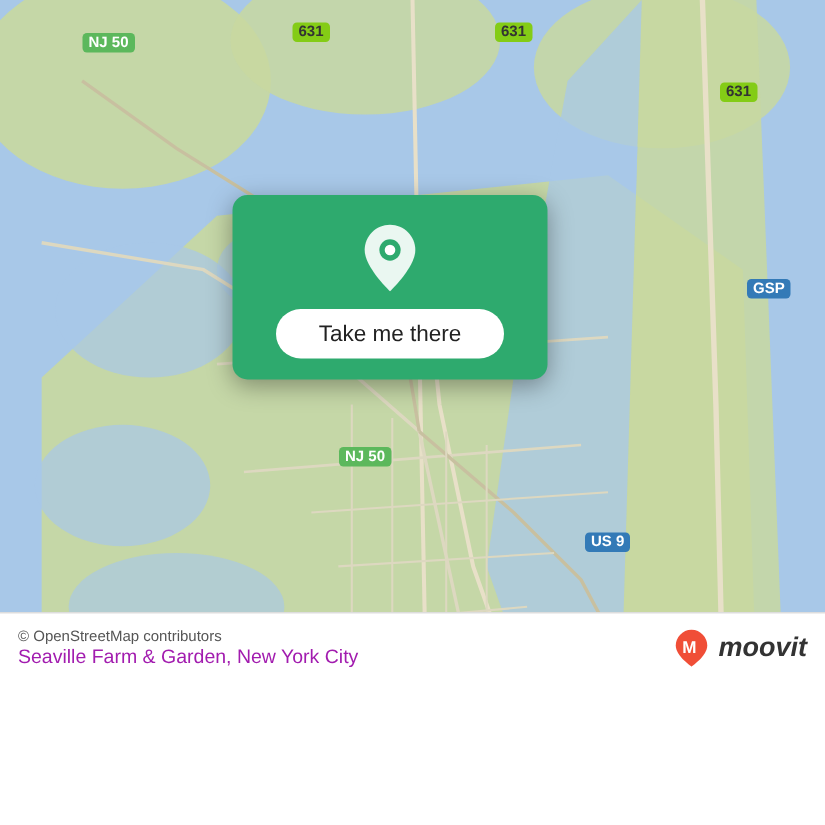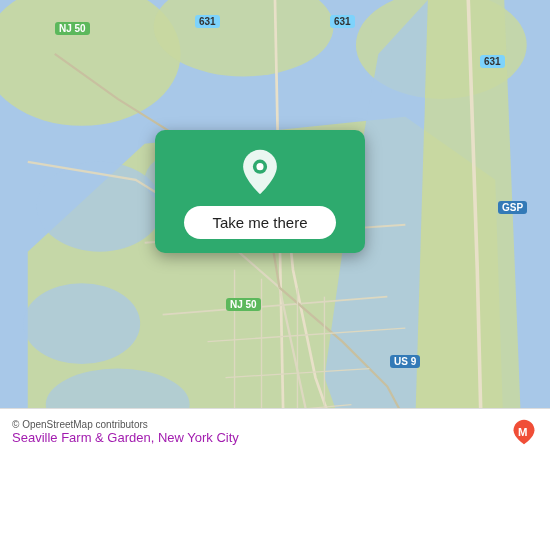--- a/index.html
+++ b/index.html
@@ -117,21 +117,21 @@
     #moovit-text {
       font-size: 18px;
       font-weight: bold;
       color: #333;
       font-style: italic;
     }
 
     
     .road-label {
       position: absolute;
-      background: #7dd3fc;
+      background: #84cc16;
       border-radius: 3px;
       font-size: 10px;
       font-weight: bold;
       padding: 1px 4px;
       color: #333;
       z-index: 5;
     }
     .road-label-green {
       background: #5cb85c;
       color: white;
@@ -188,21 +188,21 @@
     <line x1="230" y1="300" x2="230" y2="505" stroke="#ddd8c0" stroke-width="1.5"></line>
     <line x1="260" y1="310" x2="260" y2="505" stroke="#ddd8c0" stroke-width="1.5"></line>
     <line x1="300" y1="320" x2="300" y2="505" stroke="#ddd8c0" stroke-width="1.5"></line>
     <line x1="330" y1="330" x2="330" y2="505" stroke="#ddd8c0" stroke-width="1.5"></line>
   </svg>
 
   <div class="road-label road-label-green" style="top:22px;left:55px;">NJ 50</div>
   <div class="road-label" style="top:15px;left:195px;">631</div>
   <div class="road-label" style="top:15px;left:330px;">631</div>
   <div class="road-label" style="top:55px;left:480px;">631</div>
-  <div class="road-label road-label-blue" style="top:201px;left:498px;">GSP</div>
+  <div class="road-label road-label-blue" style="top:186px;left:498px;">GSP</div>
   <div class="road-label road-label-green" style="top:298px;left:226px;">NJ 50</div>
   <div class="road-label road-label-blue" style="top:355px;left:390px;">US 9</div>
   <div class="road-label road-label-blue" style="top:432px;left:310px;">US 9</div>
 
   <div id="popup-card">
 
     <svg id="location-pin-icon" viewBox="0 0 48 54" xmlns="http://www.w3.org/2000/svg">
 
       <path d="M24 2 C13.5 2 5 10.5 5 21 C5 34 24 52 24 52 C24 52 43 34 43 21 C43 10.5 34.5 2 24 2Z" fill="white" opacity="0.9"></path>
 
@@ -220,15 +220,16 @@
       <span id="location-label">Seaville Farm &amp; Garden, New York City</span>
     </div>
 
     <div id="moovit-logo">
       <svg id="moovit-icon" viewBox="0 0 32 32" xmlns="http://www.w3.org/2000/svg">
 
         <path d="M16 2 C9 2 4 8 4 14 C4 22 16 30 16 30 C16 30 28 22 28 14 C28 8 23 2 16 2Z" fill="#f04e37"></path>
 
         <text x="9" y="20" font-size="13" font-weight="bold" fill="white" font-family="Arial">M</text>
       </svg>
+      <span id="moovit-text">moovit</span>
     </div>
   </div>
 </div>
 
 </body></html>

